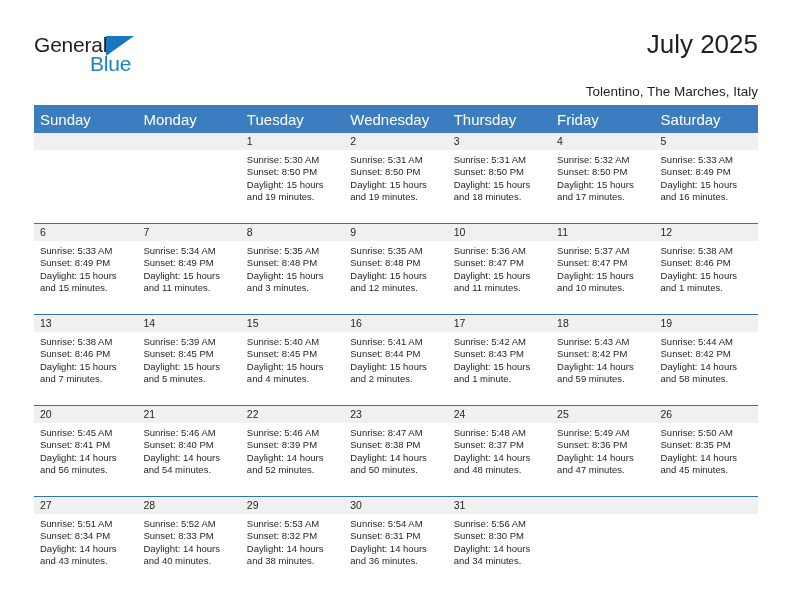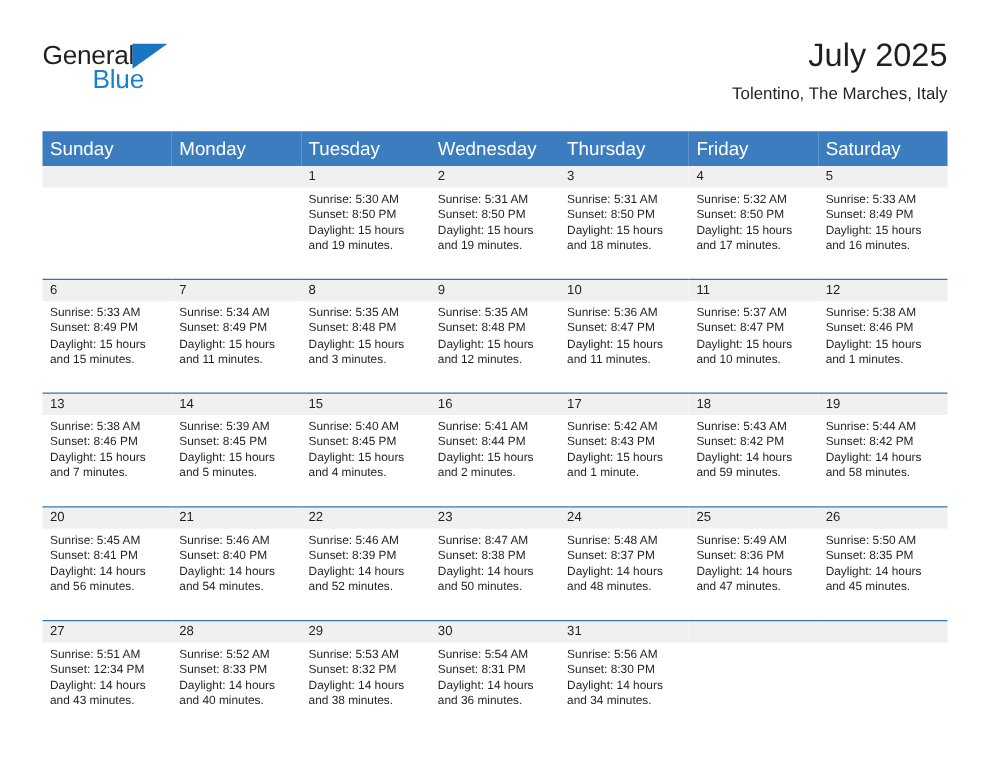--- a/index.html
+++ b/index.html
@@ -51,42 +51,42 @@
     display: inline-block;
     width: 0;
     height: 0;
     border-left: 28px solid #1976c0;
     border-bottom: 20px solid transparent;
     vertical-align: -4px;
     margin-left: -1px;
   }
   .logo-line2 {
     margin-top: -3px;
-    margin-left: 40px;
+    margin-left: 56px;
     font-size: 21px;
     line-height: 22px;
     color: #1b81cd;
     letter-spacing: -0.2px;
   }
 
   .title-block {
     position: absolute;
     right: 0;
     top: 0;
     text-align: right;
   }
   .cal-title {
     font-size: 26px;
     line-height: 32px;
     color: #231f20;
     font-weight: normal;
     white-space: nowrap;
   }
   .cal-subtitle {
-    margin-top: 7px;
+    margin-top: 24px;
     font-size: 13.5px;
     line-height: 16px;
     color: #231f20;
     white-space: nowrap;
   }
 
   
   .calendar {
     position: absolute;
     left: 34px;
@@ -492,21 +492,21 @@
               </div>
             </div>
           </td>
         </tr>
         <tr class="week-row">
           <td>
             <div class="daycell">
               <div class="daynum-band">27</div>
               <div class="daybody">
                 <div>Sunrise: 5:51 AM</div>
-                <div>Sunset: 12:34 PM</div>
+                <div>Sunset: 8:34 PM</div>
                 <div>Daylight: 14 hours</div>
                 <div>and 43 minutes.</div>
               </div>
             </div>
           </td>
           <td>
             <div class="daycell">
               <div class="daynum-band">28</div>
               <div class="daybody">
                 <div>Sunrise: 5:52 AM</div>

